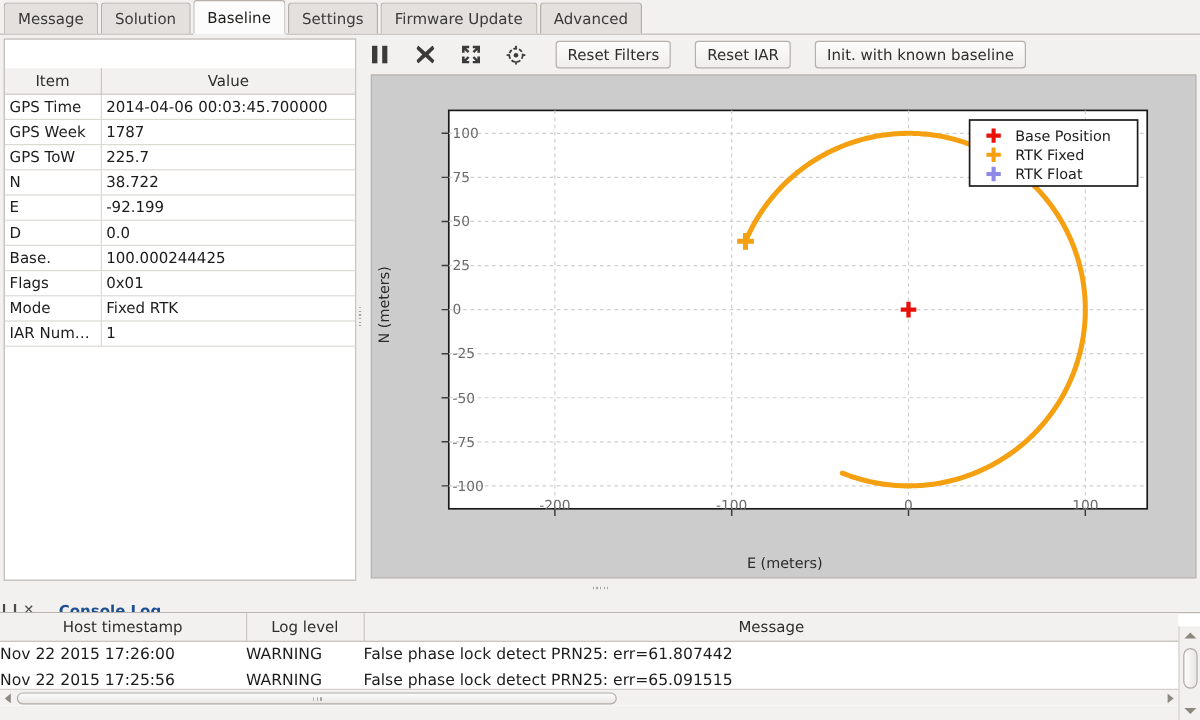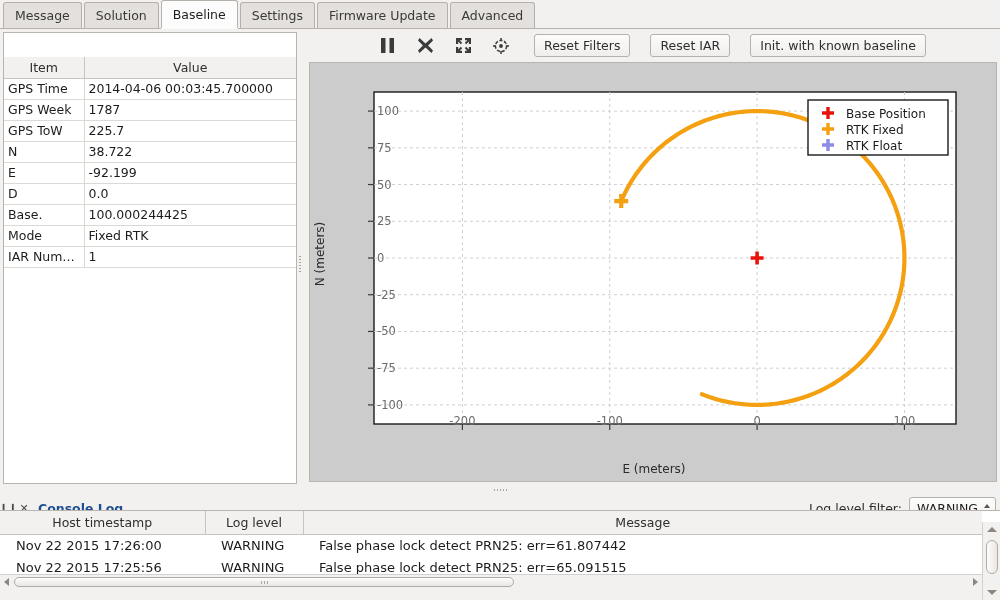--- a/index.html
+++ b/index.html
@@ -96,21 +96,21 @@
 
   
   .plotpanel {
     position: absolute; left: 303px; top: 0px;
     width: 694px; height: 458px;
   }
 
   
   .ptoolbar {
     position: absolute; left: 0; top: 3px; width: 694px; height: 27px;
-    display: flex; align-items: center; gap: 12px; justify-content: center;
+    display: flex; align-items: center; gap: 12px;
   }
   .ticon {
     width: 26px; height: 24px;
     display: flex; align-items: center; justify-content: center;
     cursor: pointer;
   }
   .pbtn {
     height: 23px;
     padding: 0 9px;
     font-size: 12.5px;
@@ -175,21 +175,21 @@
   .conhead {
     position: absolute; left: 0; top: 0; width: 1000px; height: 28px;
     display: flex; align-items: center;
   }
   .conhead .chip {
     width: 16px; height: 20px; display: flex; align-items: center; justify-content: center;
     color: #4a4a4a; font-size: 11px; cursor: pointer;
   }
   .contitle {
     color: #1d4f91; font-weight: bold; font-size: 12.5px;
-    margin-left: 6px;
+    margin-left: 17px;
   }
   .filterwrap {
     position: absolute; right: 4px; top: 3px;
     display: flex; align-items: center;
   }
   .filterlabel { font-size: 12.5px; color: #2e2e2e; margin-right: 7px; }
   .spinbox {
     display: flex; align-items: center;
     height: 23px;
     border: 1px solid #b6b0aa; border-radius: 3px;
@@ -213,21 +213,21 @@
     overflow: hidden;
   }
   table.logs { width: 982px; border-collapse: collapse; table-layout: fixed; }
   table.logs th {
     background: #f2f1f0; font-weight: normal; font-size: 12.5px; color: #2e2e2e;
     height: 23px; border-right: 1px solid #c8c4bf; border-bottom: 1px solid #c8c4bf;
   }
   table.logs th:last-child { border-right: none; }
   table.logs td {
     height: 22px; font-size: 13px; color: #1c1c1c;
-    padding: 0 16px; white-space: nowrap; overflow: hidden;
+    padding: 0 0; white-space: nowrap; overflow: hidden;
   }
   .c-ts { width: 205px; }
   .c-lvl { width: 98px; text-align: center; }
   .c-msg { width: 679px; }
   td.c-lvl { text-align: left; padding-left: 18px; }
 
   
   .vscroll {
     position: absolute; right: 0; top: 28px; width: 18px; height: 78px;
     background: #f2f1f0; border-left: 1px solid #d4d0cb;
@@ -308,20 +308,24 @@
               <td class="col-item">E</td>
               <td>-92.199</td>
             </tr>
             <tr>
               <td class="col-item">D</td>
               <td>0.0</td>
             </tr>
             <tr>
               <td class="col-item">Base.</td>
               <td>100.000244425</td>
+            </tr>
+            <tr>
+              <td class="col-item">Flags</td>
+              <td>0x01</td>
             </tr>
             <tr>
               <td class="col-item">Mode</td>
               <td>Fixed RTK</td>
             </tr>
             <tr>
               <td class="col-item">IAR Num…</td>
               <td>1</td>
             </tr>
           </tbody>
@@ -443,30 +447,20 @@
 
   <div class="hsplit">
     <div class="grip"></div>
   </div>
 
   <div class="console">
     <div class="conhead">
       <div class="chip">❙❙</div>
       <div class="chip">✕</div>
       <div class="contitle">Console Log</div>
-      <div class="filterwrap">
-        <div class="filterlabel">Log level filter:</div>
-        <div class="spinbox">
-          <div class="val">WARNING</div>
-          <div class="spinarrows">
-            <i class="up"></i>
-            <i class="dn"></i>
-          </div>
-        </div>
-      </div>
     </div>
 
     <div class="logtable">
       <table class="logs">
         <thead>
           <tr>
             <th class="c-ts">Host timestamp</th>
             <th class="c-lvl">Log level</th>
             <th class="c-msg">Message</th>
           </tr>

